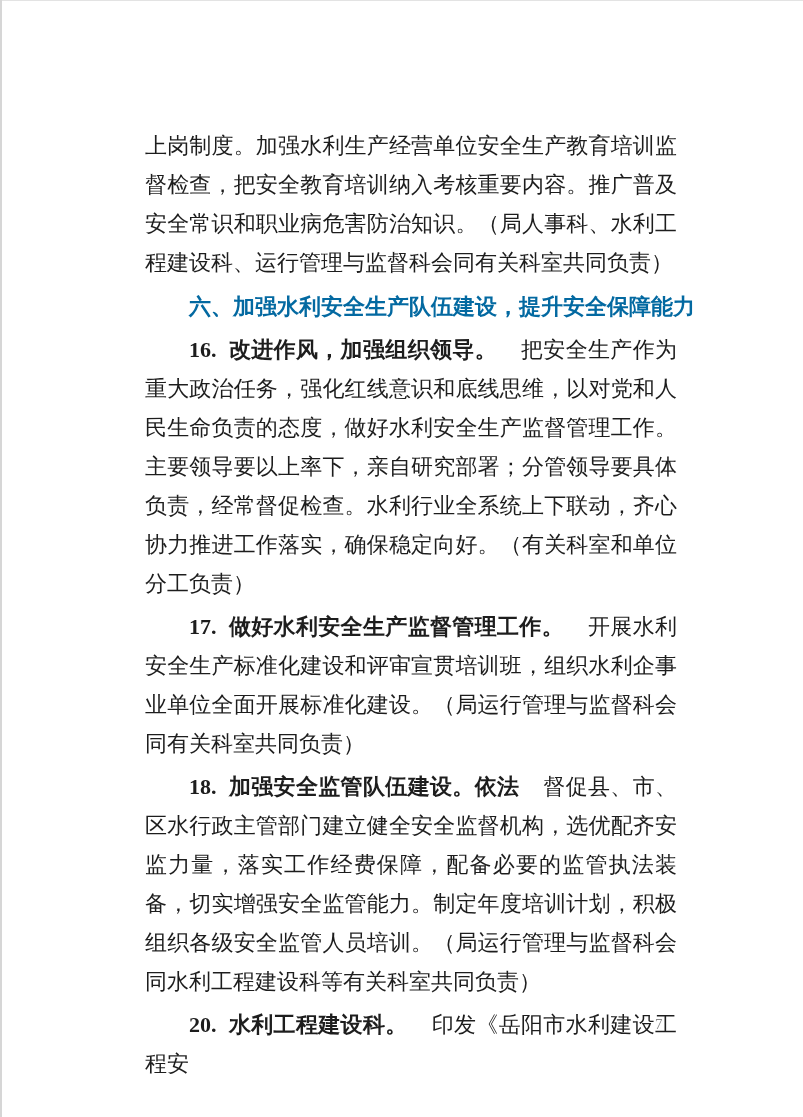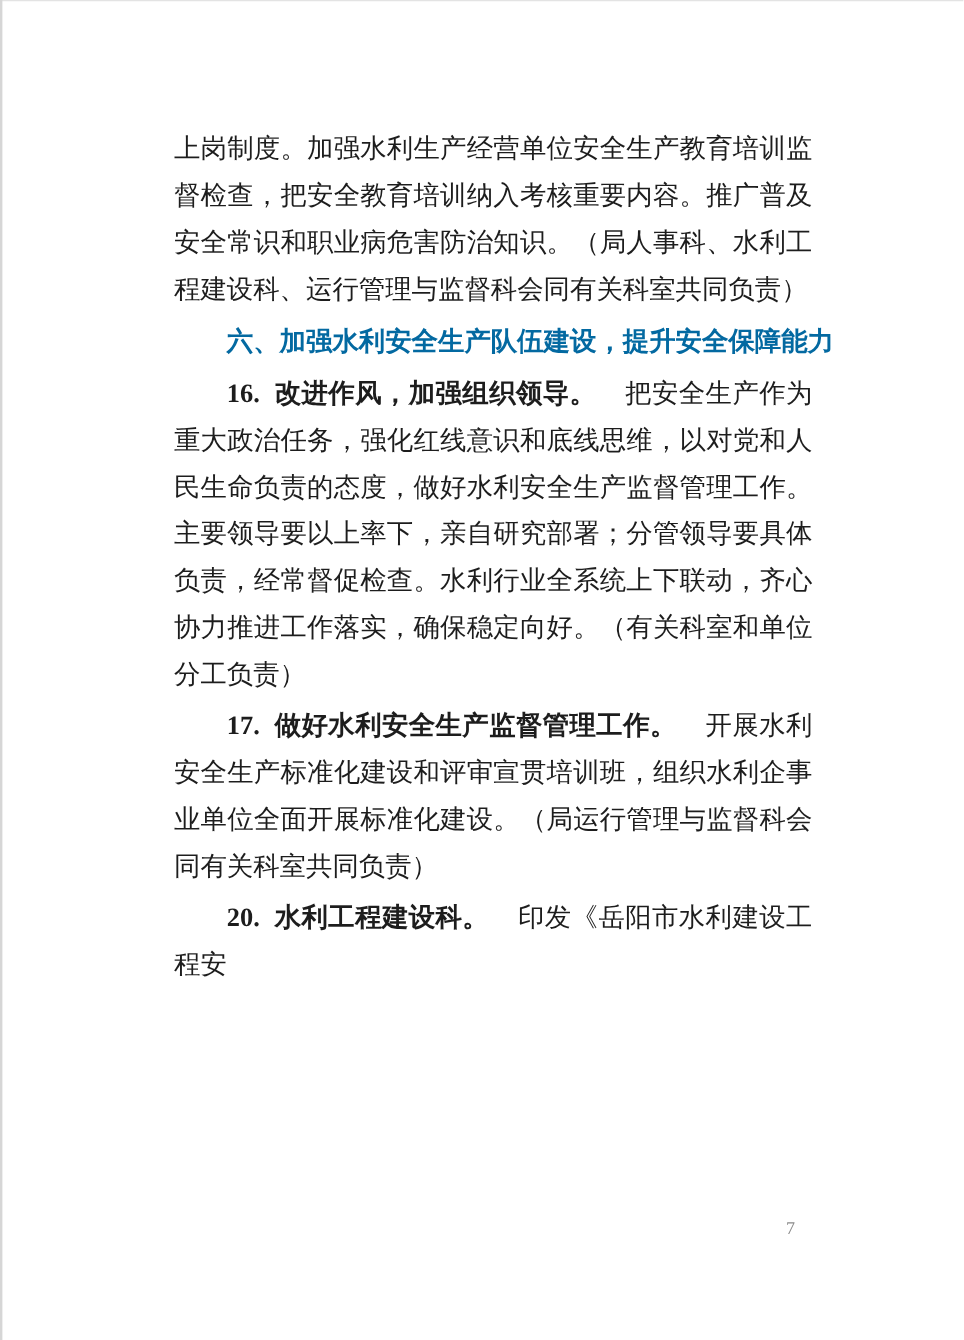--- a/index.html
+++ b/index.html
@@ -12,21 +12,21 @@
     width: 803px;
     height: 1117px;
     background: #ffffff;
     overflow: hidden;
     box-shadow: inset 2px 0 0 #d6d6d6, inset 0 1px 0 #e3e3e3;
     font-family: "Liberation Serif", serif;
   }
   .content {
     position: absolute;
     left: 145px;
-    top: 104px;
+    top: 126px;
     width: 532px;
     font-size: 22px;
     line-height: 39px;
     color: #1d1d1d;
     text-align: justify;
   }
   .para {
     margin: 0;
     text-indent: 2em;
   }
@@ -77,19 +77,20 @@
   <div class="content">
 
     <p class="para continuation">上岗制度。加强水利生产经营单位安全生产教育培训监督检查，把安全教育培训纳入考核重要内容。推广普及安全常识和职业病危害防治知识。（局人事科、水利工程建设科、运行管理与监督科会同有关科室共同负责）</p>
 
     <h2 class="section-heading">六、加强水利安全生产队伍建设，提升安全保障能力</h2>
 
     <p class="para item"><span class="item-num">16.</span><span class="item-lead">改进作风，加强组织领导。</span><span class="item-body">把安全生产作为重大政治任务，强化红线意识和底线思维，以对党和人民生命负责的态度，做好水利安全生产监督管理工作。主要领导要以上率下，亲自研究部署；分管领导要具体负责，经常督促检查。水利行业全系统上下联动，齐心协力推进工作落实，确保稳定向好。（有关科室和单位分工负责）</span></p>
 
     <p class="para item"><span class="item-num">17.</span><span class="item-lead">做好水利安全生产监督管理工作。</span><span class="item-body">开展水利安全生产标准化建设和评审宣贯培训班，组织水利企事业单位全面开展标准化建设。（局运行管理与监督科会同有关科室共同负责）</span></p>
 
+    <p class="para item"><span class="item-num">18.</span><span class="item-lead">加强安全监管队伍建设。依法</span><span class="item-body">督促县、市、区水行政主管部门建立健全安全监督机构，选优配齐安监力量，落实工作经费保障，配备必要的监管执法装备，切实增强安全监管能力。制定年度培训计划，积极组织各级安全监管人员培训。（局运行管理与监督科会同水利工程建设科等有关科室共同负责）</span></p>
 
     <p class="para item"><span class="item-num">20.</span><span class="item-lead">水利工程建设科。</span><span class="item-body">印发《岳阳市水利建设工程安</span></p>
 
   </div>
 
   <div class="page-number">7</div>
 </div>
 
 </body></html>

